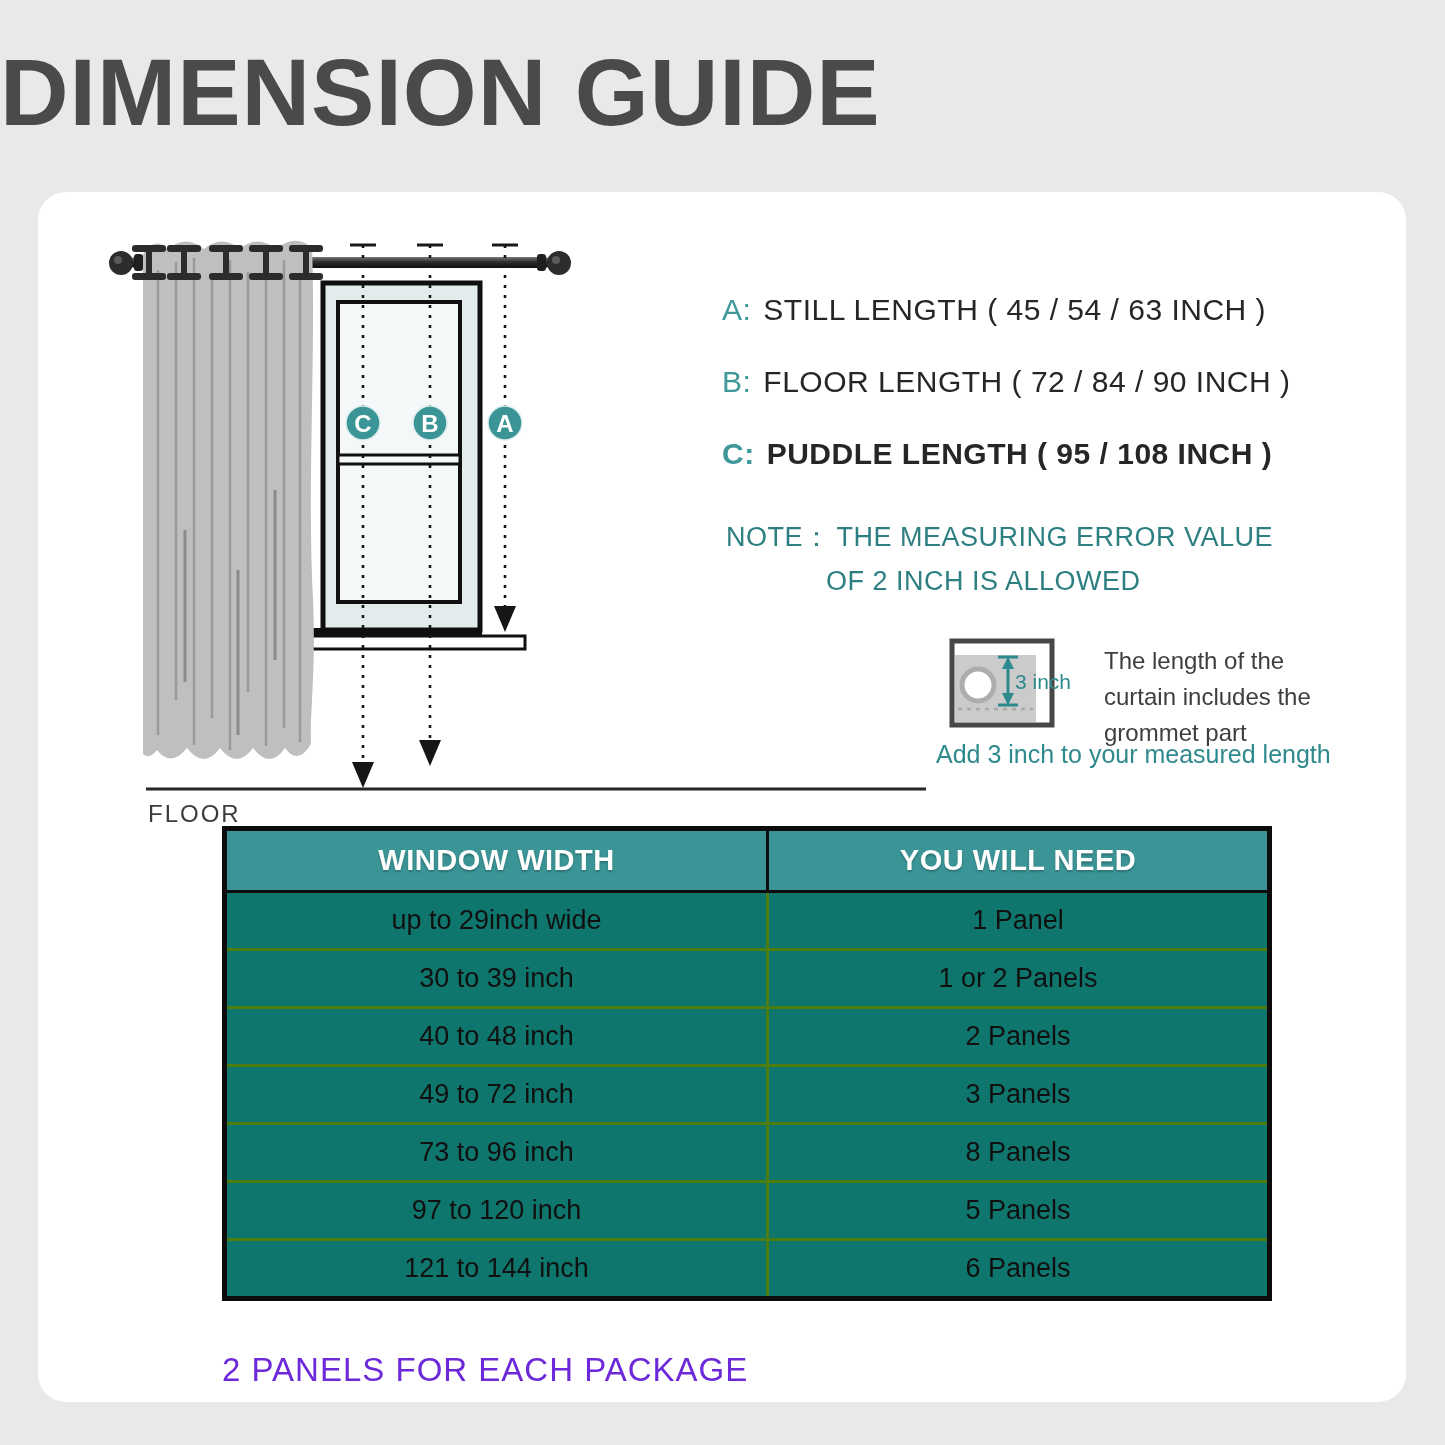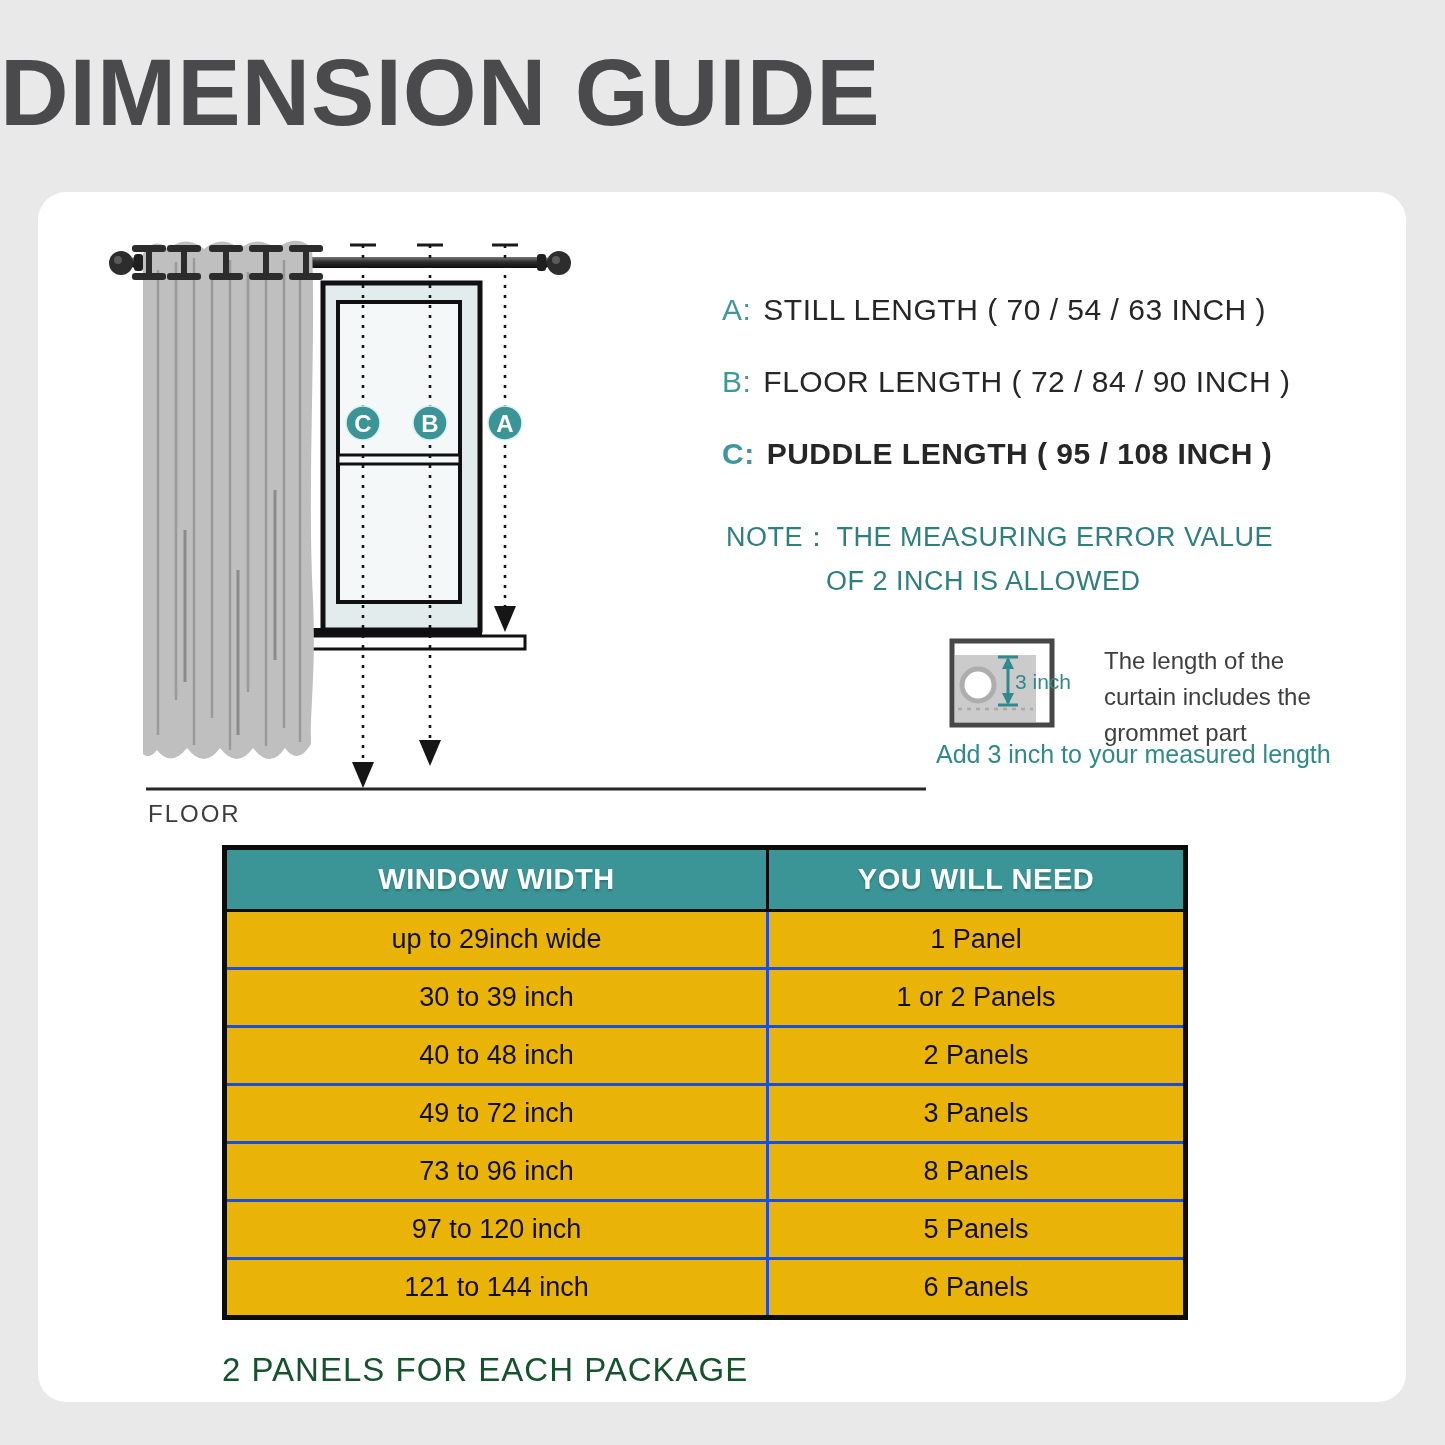--- a/index.html
+++ b/index.html
@@ -17,30 +17,30 @@
   .len-a{top:293px;} .len-b{top:365px;} .len-c{top:437px;font-weight:bold;}
   .note-line1{position:absolute;left:726px;top:519px;font-size:27px;color:#2d7f81;
               letter-spacing:.5px;white-space:nowrap;}
   .note-label{margin-right:6px;}
   .note-line2{position:absolute;left:826px;top:566px;font-size:27px;color:#2d7f81;
               letter-spacing:.5px;white-space:nowrap;}
   .grommet-desc{position:absolute;left:1104px;top:643px;width:208px;
                 font-size:24px;line-height:36px;color:#3e3e3e;}
   .grommet-tip{position:absolute;left:936px;top:740px;font-size:25px;color:#2e8a8c;
                white-space:nowrap;}
-  .size-table{position:absolute;left:222px;top:845px;width:966px;
+  .size-table{position:absolute;left:222px;top:826px;width:1050px;
               border-collapse:collapse;table-layout:fixed;
               border:5px solid #0c0c0c;background:#fff;}
   .size-table th{background:#3b9496;color:#ffffff;font-size:29px;font-weight:bold;
                  height:57px;border:3px solid #0c0c0c;letter-spacing:.5px;
                  text-shadow:0 2px 2px rgba(0,0,0,.22);}
   .size-table td{height:53px;font-size:27px;color:#101010;text-align:center;
-                 border:3px solid #1d4ed8;background:#eab308;}
+                 border:3px solid #4d7c0f;background:#0f766e;}
   .col-width{width:543px;}
-  .footer{position:absolute;left:222px;top:1351px;font-size:33px;color:#14532d;
+  .footer{position:absolute;left:222px;top:1351px;font-size:33px;color:#6d28d9;
           letter-spacing:1px;white-space:nowrap;}
 </style>
 </head>
 <body>
 
 <div id="canvas">
 
   <div class="title">DIMENSION GUIDE</div>
 
   <div class="card"></div>
@@ -139,21 +139,21 @@
       <text x="273" y="202">C</text>
       <text x="340" y="202">B</text>
       <text x="415" y="202">A</text>
     </g>
 
     <line x1="56" y1="559" x2="836" y2="559" stroke="#262626" stroke-width="3"></line>
     <text x="58" y="592" font-size="24" letter-spacing="2" fill="#3c3c3c" font-family="Liberation Sans, sans-serif">FLOOR</text>
   </svg>
 
   <div class="len-line len-a">
-    <span class="len-prefix">A:</span><span>STILL LENGTH ( 70 / 54 / 63 INCH )</span>
+    <span class="len-prefix">A:</span><span>STILL LENGTH ( 45 / 54 / 63 INCH )</span>
   </div>
   <div class="len-line len-b">
     <span class="len-prefix">B:</span><span>FLOOR LENGTH ( 72 / 84 / 90 INCH )</span>
   </div>
   <div class="len-line len-c">
     <span class="len-prefix">C:</span><span>PUDDLE LENGTH ( 95 / 108 INCH )</span>
   </div>
 
   <div class="note-line1">
     <span class="note-label">NOTE：</span><span>THE MEASURING ERROR VALUE</span>

